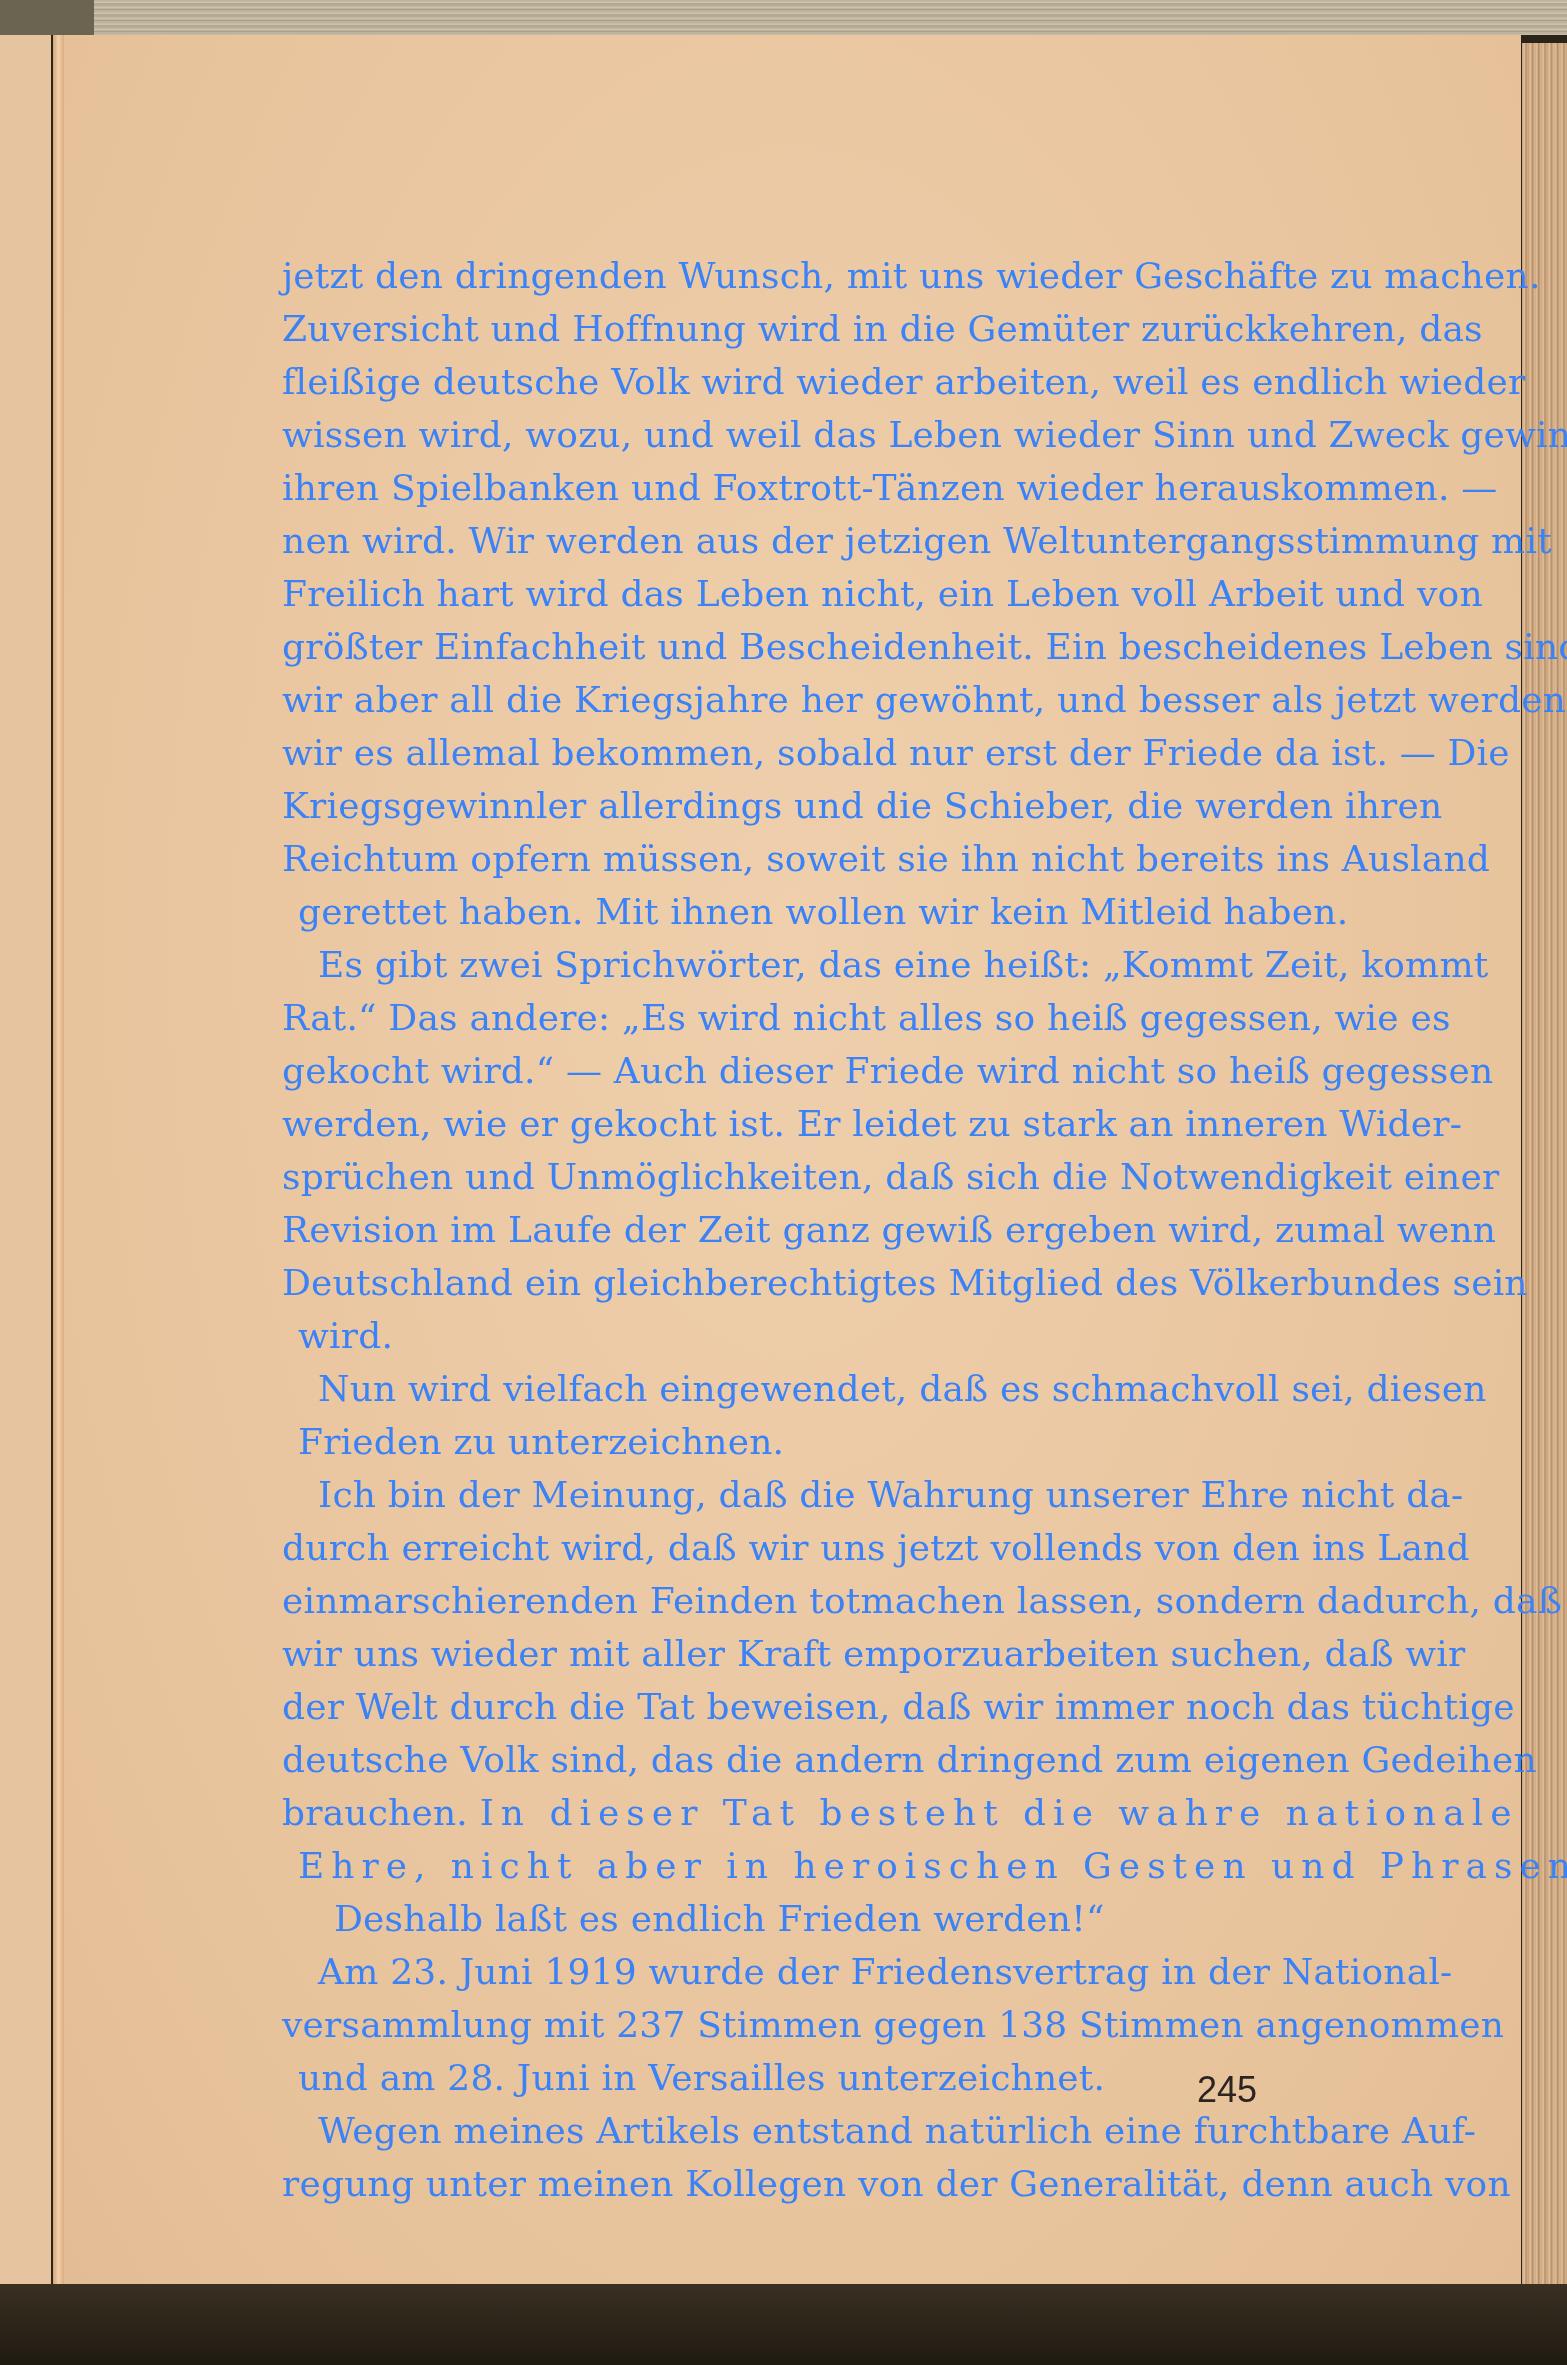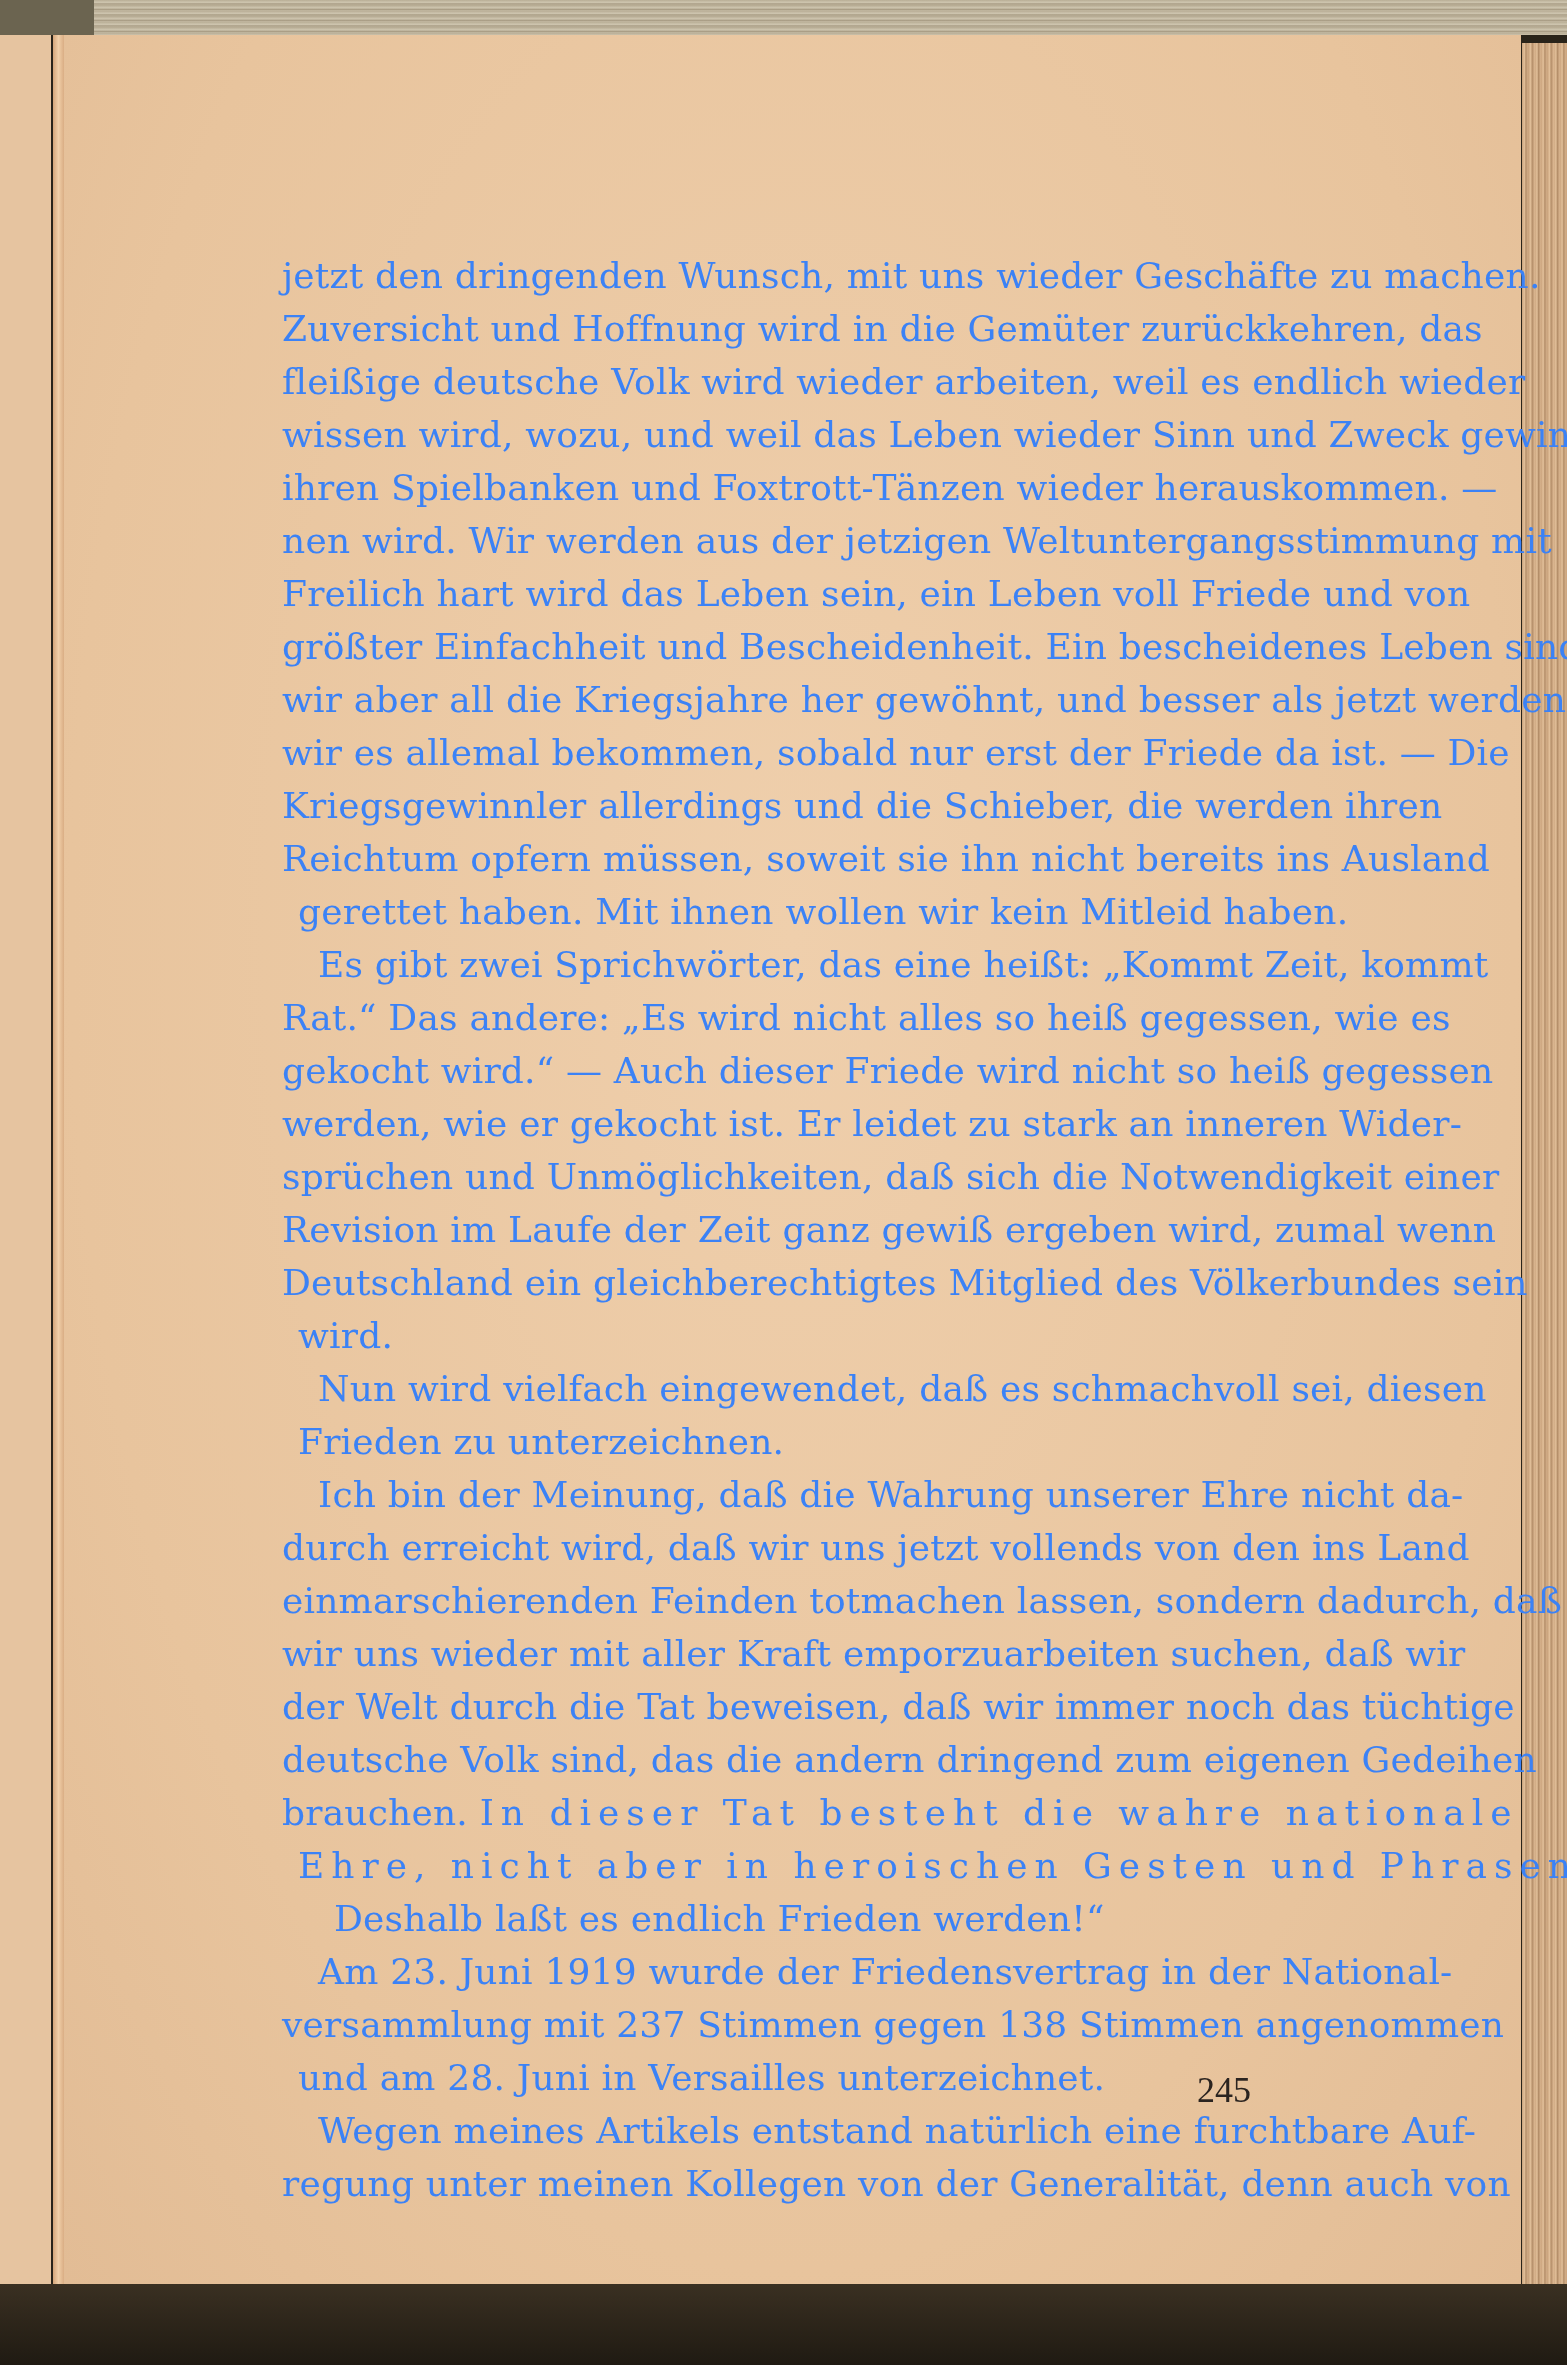--- a/index.html
+++ b/index.html
@@ -84,21 +84,21 @@
   }
   .line.indent {
     padding-left: 36px;
   }
   .spaced {
     letter-spacing: 7px;
   }
   .page-number {
     position: absolute;
     left: 1197px; top: 2069px;
-    font-family: Liberation Serif, serif;
+    font-family: Liberation Sans, sans-serif;
     font-size: 36px;
     color: #2b2420;
   }
 </style>
 </head>
 <body>
 
 <div class="top-binding">
   <div class="corner"></div>
 </div>
@@ -109,21 +109,21 @@
 <div class="page-edge"></div>
 <div class="bottom-cover"></div>
 
 <div class="text-block" id="text-block">
     <div class="line">jetzt den dringenden Wunsch, mit uns wieder Geschäfte zu machen.</div>
     <div class="line">Zuversicht und Hoffnung wird in die Gemüter zurückkehren, das</div>
     <div class="line">fleißige deutsche Volk wird wieder arbeiten, weil es endlich wieder</div>
     <div class="line">wissen wird, wozu, und weil das Leben wieder Sinn und Zweck gewin-</div>
     <div class="line">ihren Spielbanken und Foxtrott-Tänzen wieder herauskommen. —</div>
     <div class="line">nen wird. Wir werden aus der jetzigen Weltuntergangsstimmung mit</div>
-    <div class="line">Freilich hart wird das Leben sein, ein Leben voll Friede und von</div>
+    <div class="line">Freilich hart wird das Leben nicht, ein Leben voll Arbeit und von</div>
     <div class="line">größter Einfachheit und Bescheidenheit. Ein bescheidenes Leben sind</div>
     <div class="line">wir aber all die Kriegsjahre her gewöhnt, und besser als jetzt werden</div>
     <div class="line">wir es allemal bekommen, sobald nur erst der Friede da ist. — Die</div>
     <div class="line">Kriegsgewinnler allerdings und die Schieber, die werden ihren</div>
     <div class="line">Reichtum opfern müssen, soweit sie ihn nicht bereits ins Ausland</div>
     <div class="line last">gerettet haben. Mit ihnen wollen wir kein Mitleid haben.</div>
     <div class="line indent">Es gibt zwei Sprichwörter, das eine heißt: „Kommt Zeit, kommt</div>
     <div class="line">Rat.“ Das andere: „Es wird nicht alles so heiß gegessen, wie es</div>
     <div class="line">gekocht wird.“ — Auch dieser Friede wird nicht so heiß gegessen</div>
     <div class="line">werden, wie er gekocht ist. Er leidet zu stark an inneren Wider-</div>

